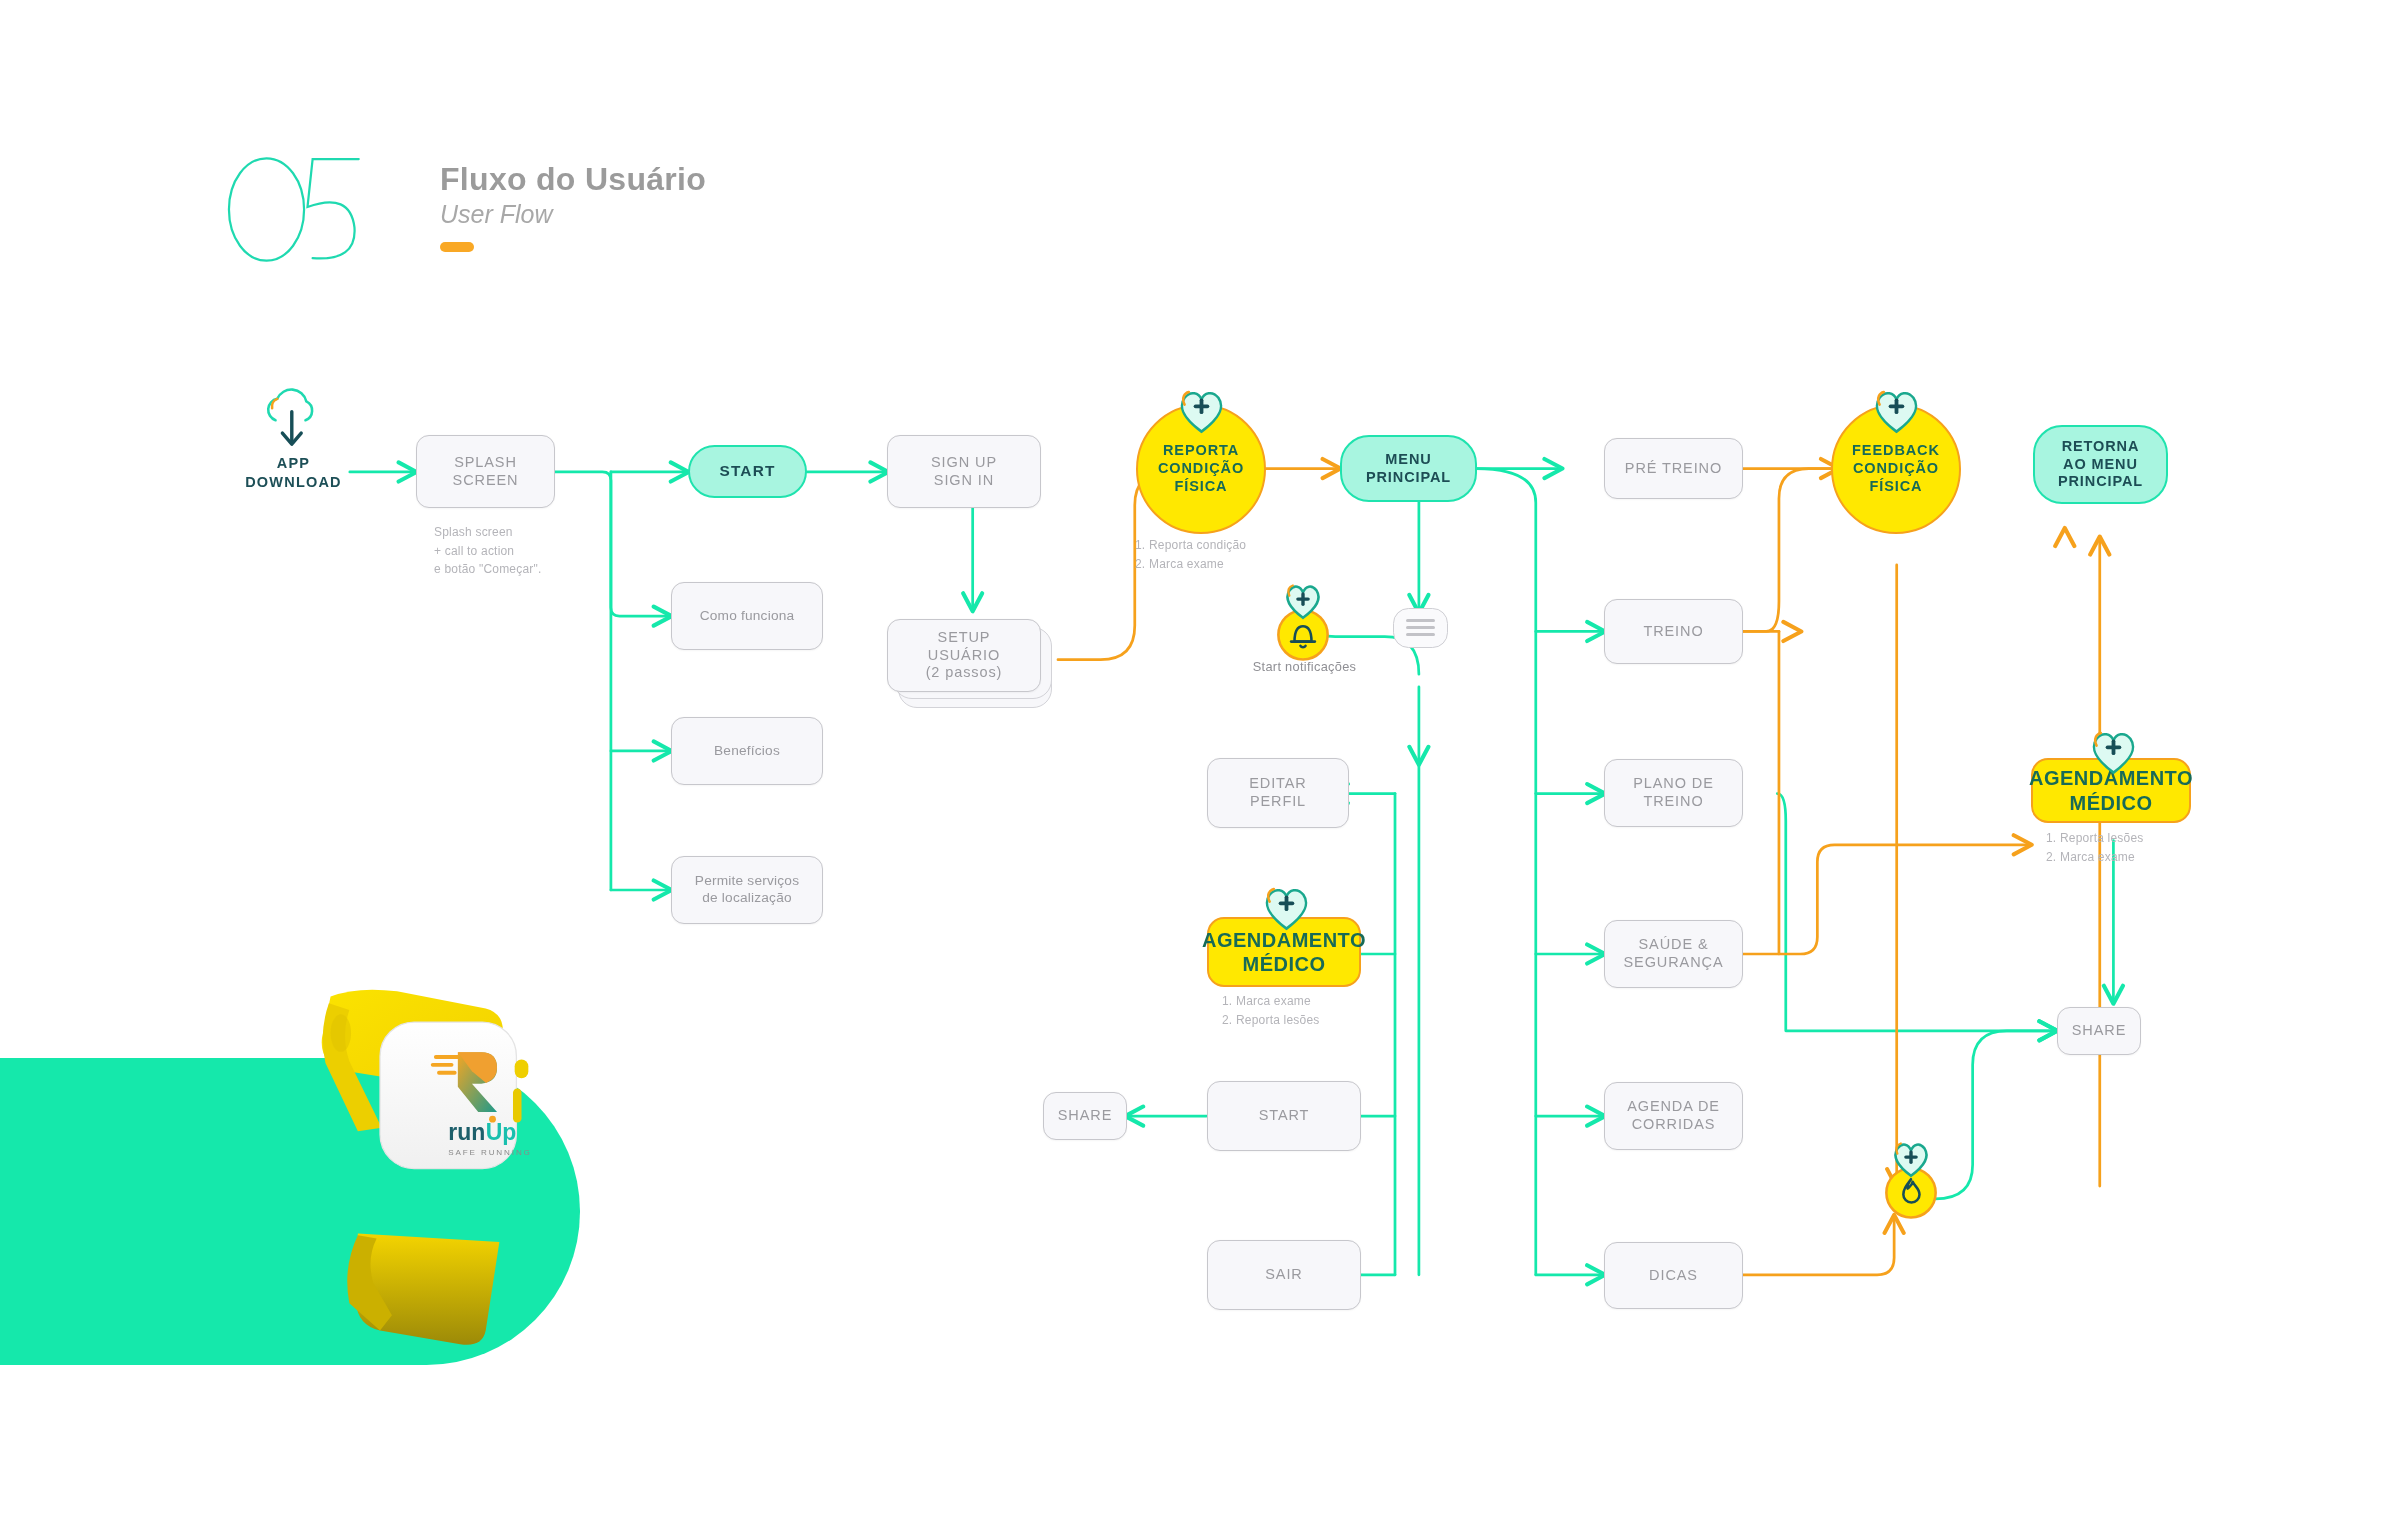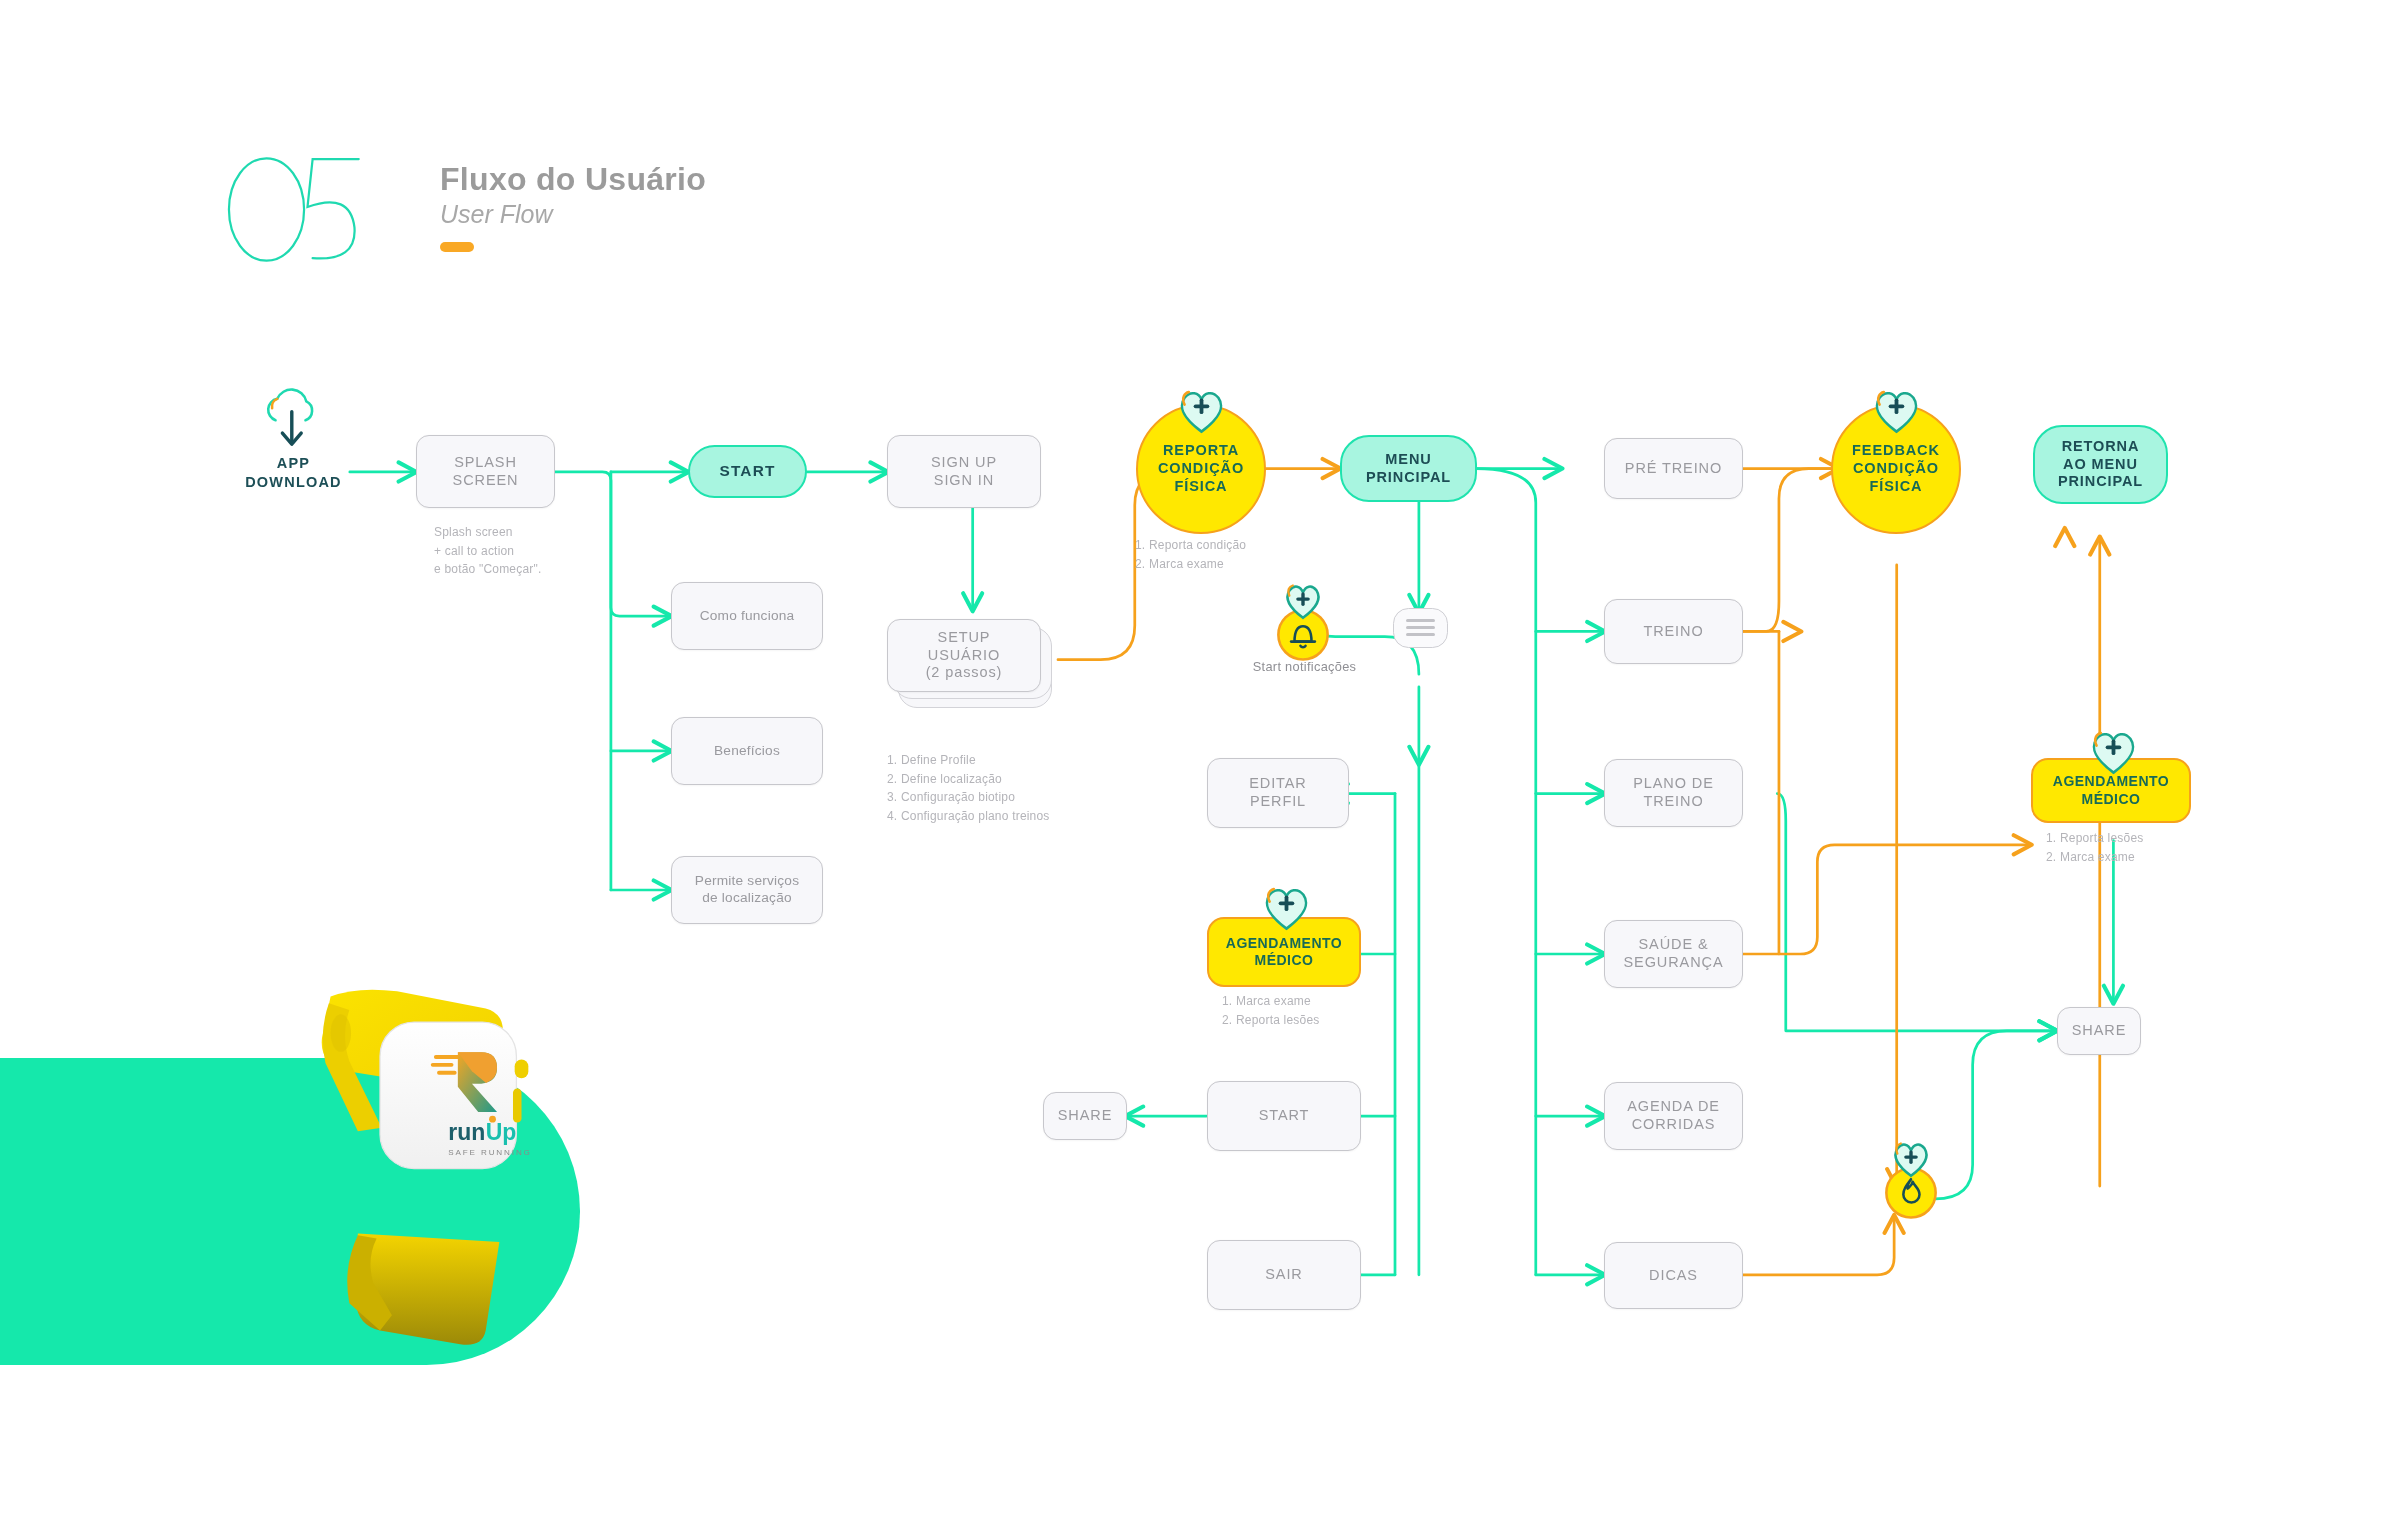--- a/index.html
+++ b/index.html
@@ -32,21 +32,21 @@
   
   .mint{background:#a8f5e0;border:2.6px solid #1fe3ae;color:#1d4d55;
         font-size:15.4px;font-weight:bold;letter-spacing:1.2px;border-radius:29px;}
   .mint.reg{font-weight:bold;font-size:14.5px;letter-spacing:0.9px;}
 
   
   .ycircle{background:#ffe800;border:2.6px solid #f6a11c;color:#176a57;border-radius:50%;
         font-size:14.5px;font-weight:bold;letter-spacing:0.9px;}
   
   .ypill{background:#ffe800;border:2.6px solid #f6a11c;color:#176a57;border-radius:17px;
-        font-size:14px;font-weight:bold;letter-spacing:0.5px;}
+        font-size:20px;font-weight:bold;letter-spacing:0.5px;}
 
   
   .note{position:absolute;color:#b4b4b9;font-size:12px;line-height:1.55;
         letter-spacing:0.2px;white-space:pre-line;}
 
   .caption{position:absolute;color:#8f8f94;font-size:12.8px;letter-spacing:0.3px;}
 
   
   .stack{position:absolute;box-sizing:border-box;background:#f7f7fa;
         border:1.7px solid #d3d3d8;border-radius:19px;}
@@ -207,21 +207,20 @@
 
   <div class="node card" style="left:887px;top:435px;width:154px;height:73px">
     <span class="lbl">SIGN UP<br>SIGN IN</span>
   </div>
 
   <div class="stack" style="left:898px;top:636px;width:154px;height:72px"></div>
   <div class="stack" style="left:893px;top:627px;width:159px;height:72px"></div>
   <div class="node card" style="left:887px;top:619px;width:154px;height:73px;z-index:3">
     <span class="lbl">SETUP<br>USUÁRIO<br>(2 passos)</span>
   </div>
-  <div class="note" style="left:887px;top:751px;width:247px">1.  Define Profile<br>2.  Define localização<br>3.  Configuração biotipo<br>4. Configuração plano treinos</div>
 
   <svg class="icon-badge" style="left:1176px;top:386px;width:51px;height:49px;z-index:5" viewBox="0 0 60 58">
     <path d="M30 54 C6 36 3 24 10 14 C17 5 27 8 30 16 C33 8 43 5 50 14 C57 24 54 36 30 54Z" fill="#ddfaf2" stroke="#1aa88e" stroke-width="3"></path>
     <path d="M10 22 C6 14 10 8 15 7" fill="none" stroke="#f6a11c" stroke-width="3" stroke-linecap="round"></path>
     <line x1="23" y1="24" x2="37" y2="24" stroke="#174e57" stroke-width="4.5" stroke-linecap="round"></line>
     <line x1="30" y1="17" x2="30" y2="31" stroke="#174e57" stroke-width="4.5" stroke-linecap="round"></line>
   </svg>
   <div class="node ycircle" style="left:1136px;top:404px;width:130px;height:130px">
     <span class="lbl">REPORTA<br>CONDIÇÃO<br>FÍSICA</span>
   </div>

